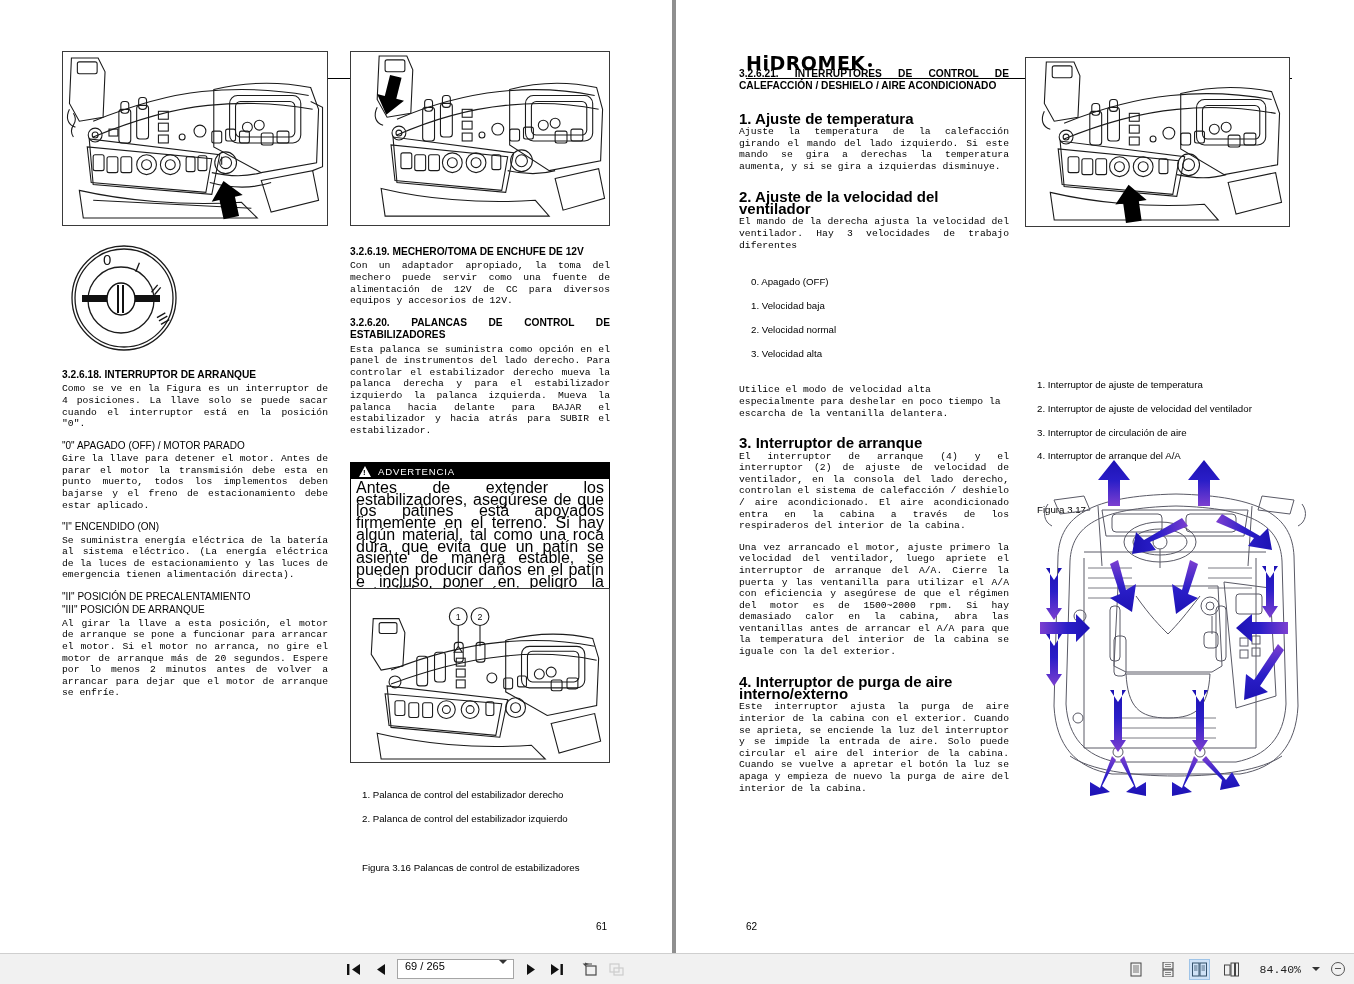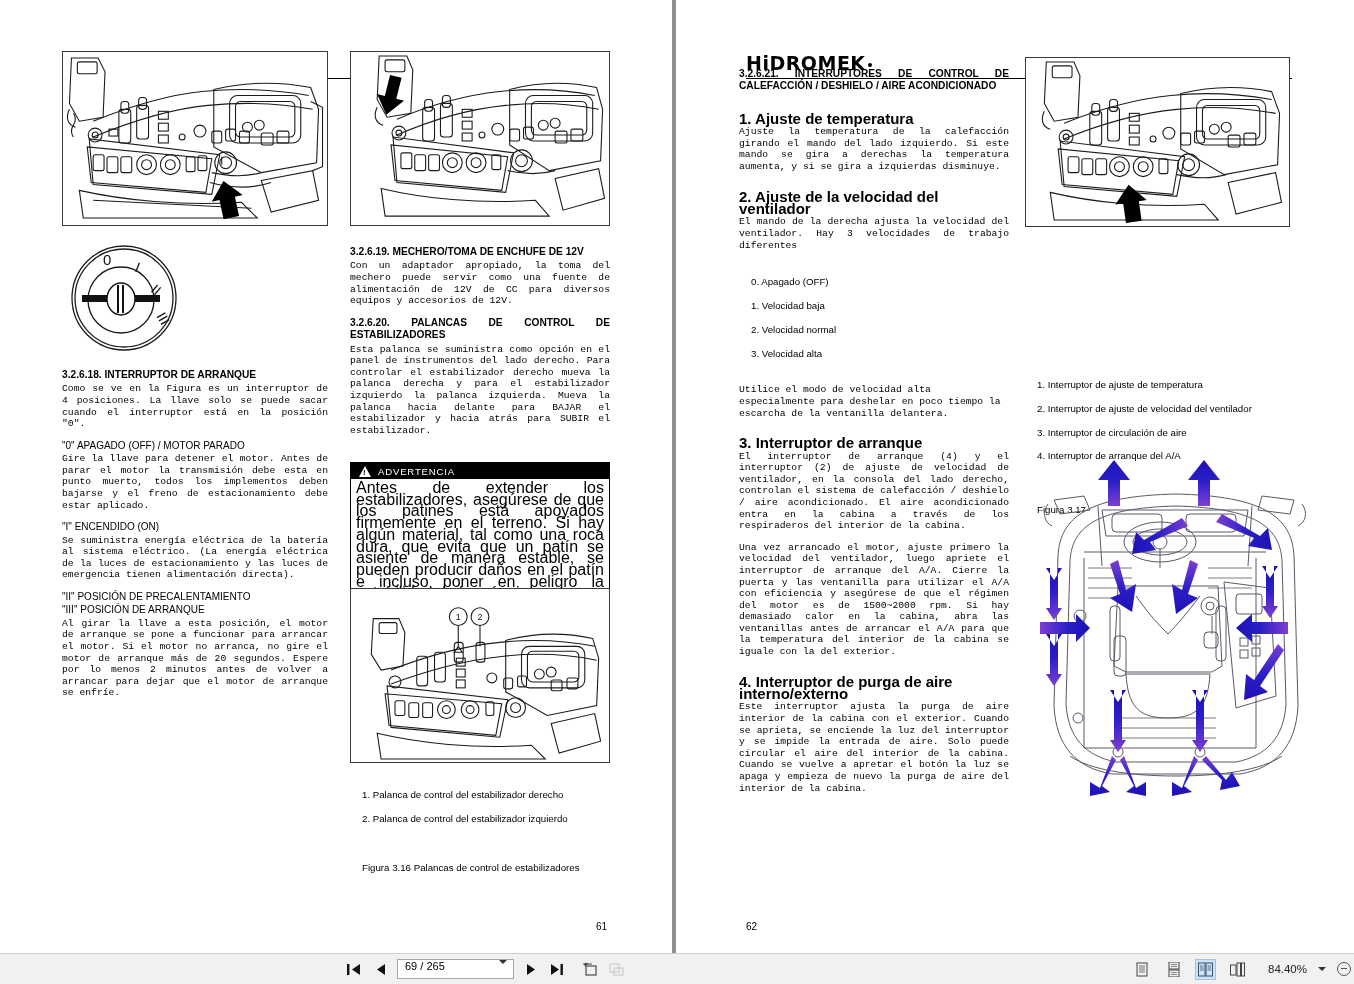--- a/index.html
+++ b/index.html
@@ -180,24 +180,25 @@
   }
   #tb-center {
     position: absolute;
     left: 345px;
     display: flex;
     align-items: center;
     gap: 7px;
   }
   #tb-right {
     position: absolute;
-    right: 3px;
+    right: 9px;
     display: flex;
     align-items: center;
     gap: 11px;
+    font-family: Liberation Mono, monospace;
   }
   .tb-btn {
     width: 19px; height: 19px;
     display: flex; align-items: center; justify-content: center;
     background: transparent;
     border: none;
     cursor: pointer;
     padding: 0;
   }
   .tb-btn svg { display: block; }

